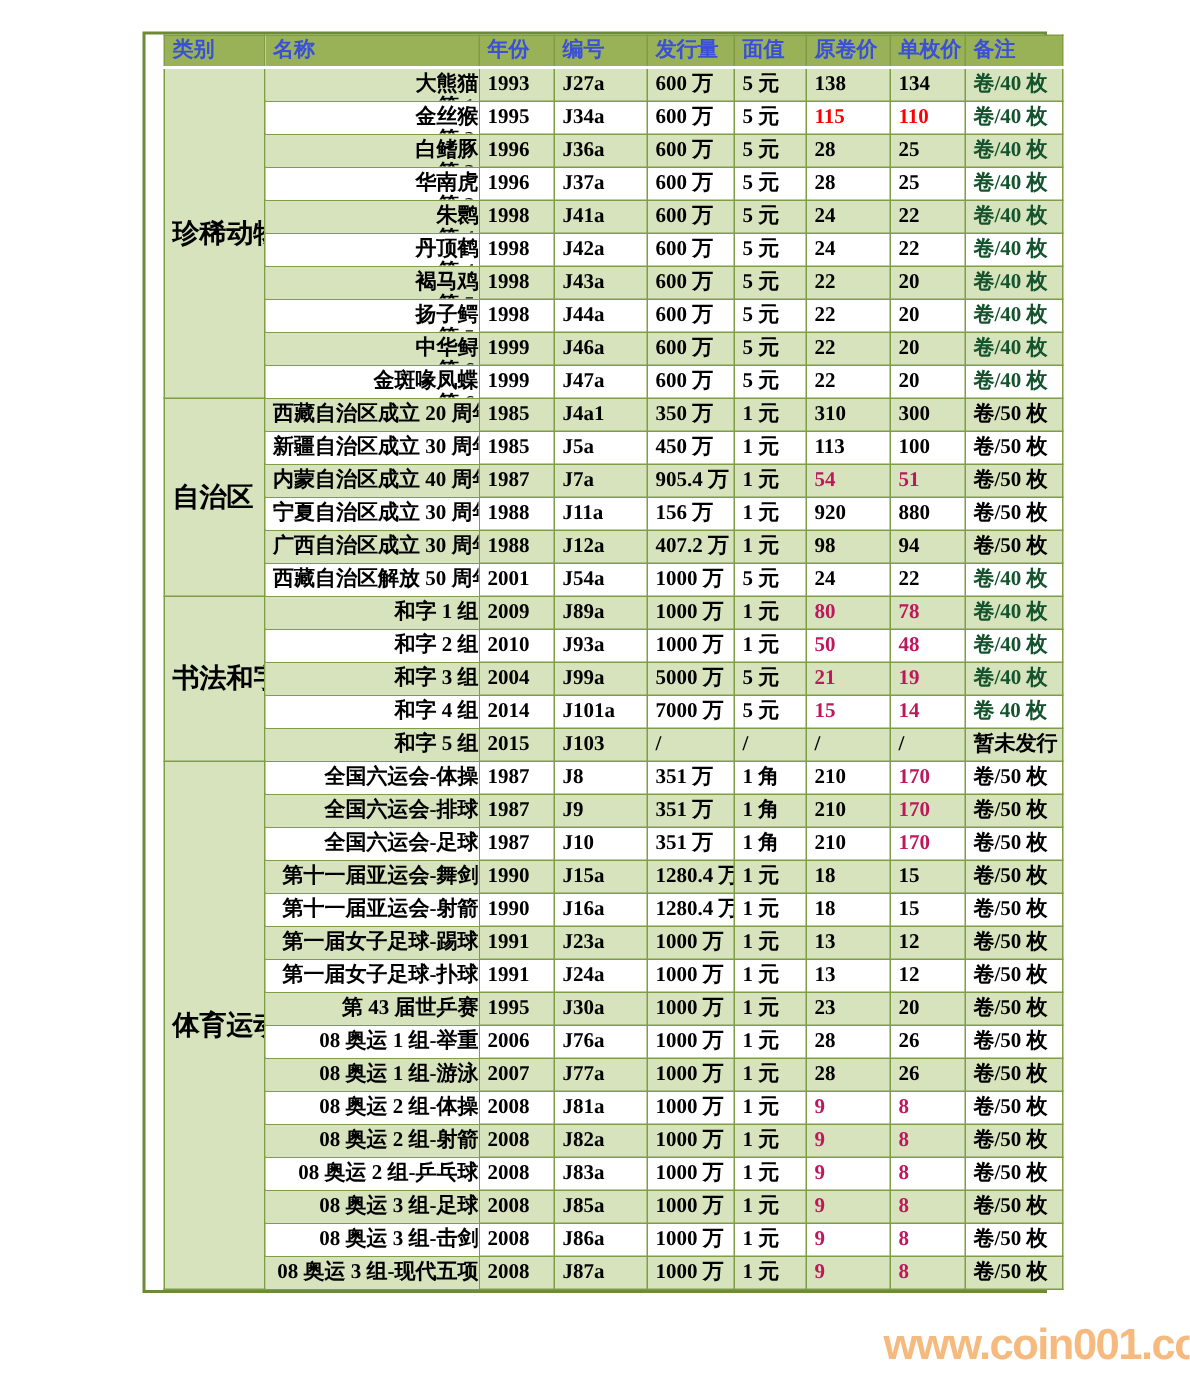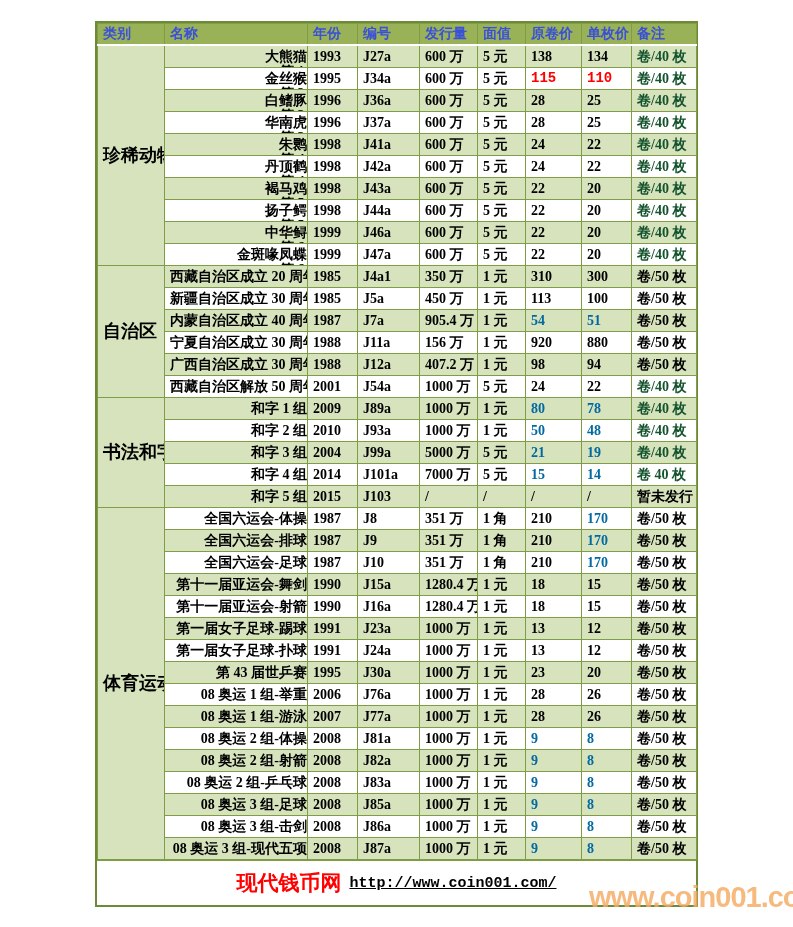--- a/index.html
+++ b/index.html
@@ -4,43 +4,43 @@
 <style>
   html,body{margin:0;padding:0;}
   body{
     width:793px;height:927px;position:relative;overflow:hidden;
     background:#ffffff;
     font-family:"Liberation Serif","DejaVu Serif",serif;
     font-weight:bold;color:#000;
   }
   .sheet{
     position:absolute;left:95px;top:21px;width:603px;
-    border:2px solid #6d8a39;background:#fff;box-sizing:border-box;
+    border:2px solid #6d8a39;background:#fff;box-sizing:border-box;padding-left:12px;
   }
   table{border-collapse:collapse;table-layout:fixed;width:100%;}
   th,td{
     border:1px solid #7f9d44;
     height:21px;line-height:21px;
     font-size:14px;font-weight:bold;
     padding:0 0 0 5px;margin:0;
     white-space:nowrap;overflow:hidden;
     text-align:left;vertical-align:middle;
     background:#fff;
   }
   thead th{
     background:#9ab257;color:#3a50d8;
     border-bottom:2px solid #ffffff;
     font-size:14px;height:20px;line-height:20px;
   }
   tr.zebra td{background:#d6e3bc;}
   td.cat{background:#d6e3bc !important;font-size:18px;}
   td.name-cell{position:relative;text-align:right;}
   td.name-cell .grp{position:absolute;left:96px;top:15px;margin-left:19px;}
-  .c-red{color:#ff0000;font-family:Liberation Mono, monospace;}
-  .c-green{color:#0369a1;}
+  .c-red{color:#ff0000;}
+  .c-green{color:#be185d;}
   .c-blue{color:#14532d;}
   .c-black{color:#000000;}
   .footer{
     height:44px;border-top:1px solid #7f9d44;background:#fff;
     display:flex;align-items:center;justify-content:center;gap:8px;
   }
   .brand{
     color:#ff0000;font-size:21px;font-weight:bold;
     font-family:"Liberation Serif","DejaVu Serif",serif;
   }
@@ -455,19 +455,15 @@
           <td>2008</td>
           <td>J87a</td>
           <td>1000 万</td>
           <td>1 元</td>
           <td class="c-green">9</td>
           <td class="c-green">8</td>
           <td class="c-black">卷/50 枚</td>
         </tr>
       </tbody>
   </table>
-  <div class="footer">
-    <span class="brand">现代钱币网</span>
-    <a class="site-url">http://www.coin001.com/</a>
-  </div>
 </div>
 
 <div class="watermark">www.coin001.com</div>
 
 </body></html>

